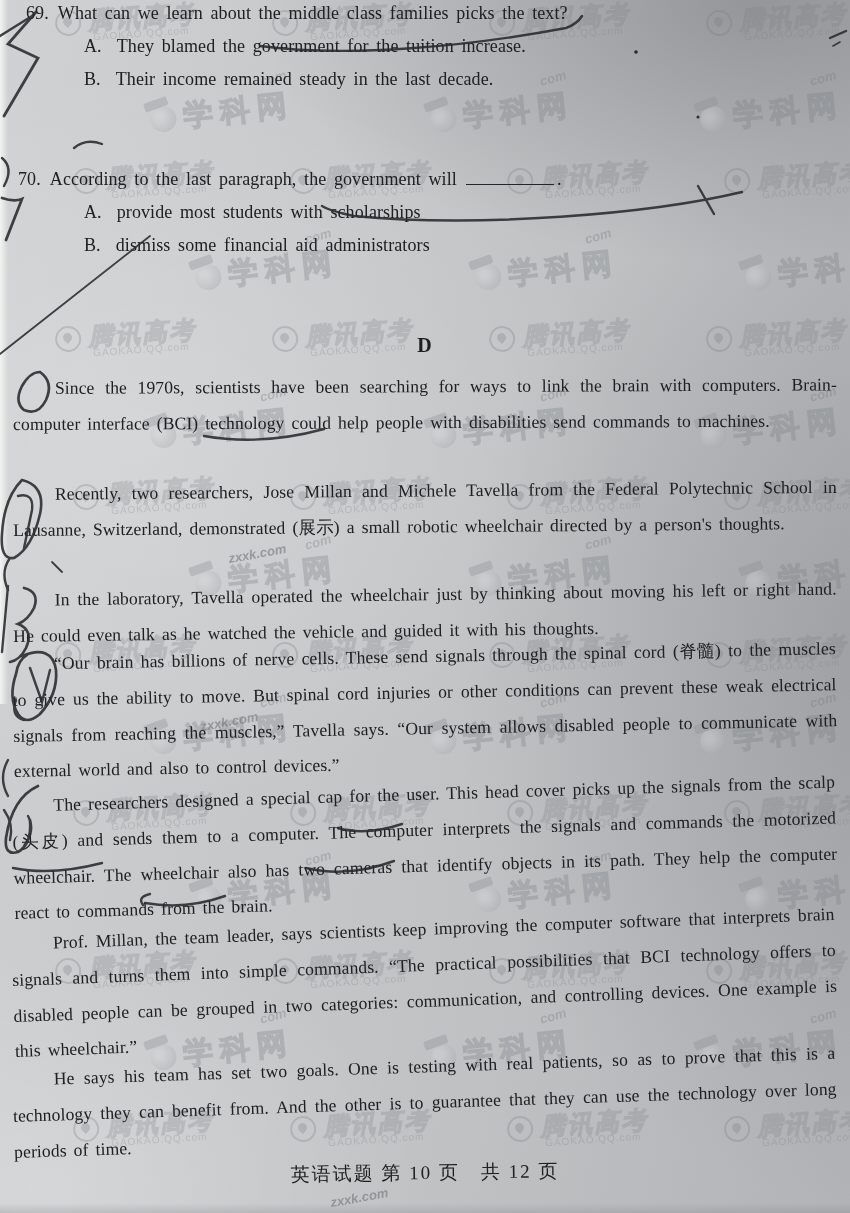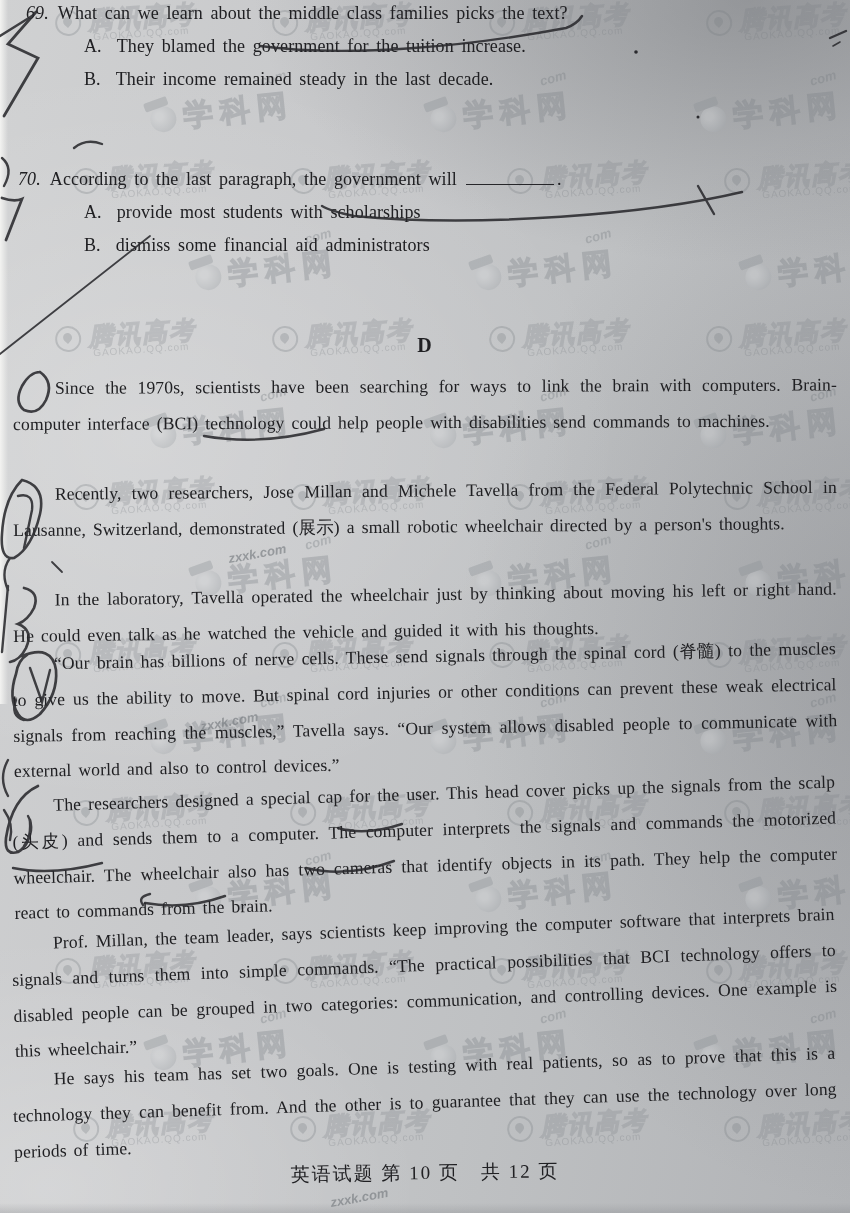--- a/index.html
+++ b/index.html
@@ -37,21 +37,21 @@
   .tt{font-family:"Liberation Sans",sans-serif;font-size:25px;font-weight:bold;font-style:italic;
     letter-spacing:2px;color:rgba(165,170,175,.25);-webkit-text-stroke:1.1px rgba(118,123,128,.7);
     position:relative;white-space:nowrap;}
   .ts{position:absolute;left:4px;top:27px;font-size:10px;font-style:normal;letter-spacing:1px;
     color:rgba(118,123,128,.8);-webkit-text-stroke:0;font-weight:normal;}
   .wm-zx{position:absolute;font-family:"Liberation Sans",sans-serif;font-style:italic;font-weight:bold;
     font-size:13px;color:rgba(118,123,128,.65);transform:rotate(-10deg);}
 
   
   .line{position:absolute;white-space:nowrap;font-size:18px;word-spacing:3px;letter-spacing:.1px;}
-  .qnum{margin-right:9px;font-style:italic;}
+  .qnum{margin-right:9px;}
   .olabel{margin-right:15px;}
   .blank{display:inline-block;width:88px;height:5px;border-bottom:1.8px solid #26262a;margin:0 3px 0 9px;}
   .section-label{position:absolute;left:0;right:0;top:334px;text-align:center;
     font-weight:bold;font-size:20px;letter-spacing:1px;}
   .para{position:absolute;left:13px;width:824px;font-size:17.6px;line-height:35.8px;
     text-align:justify;text-indent:42px;word-spacing:2.5px;letter-spacing:.1px;transform-origin:0 50%;}
   .p1{top:371px;transform:rotate(-.25deg);}
   .p2{top:477px;transform:rotate(-.5deg);}
   .p3{top:583px;transform:rotate(-.8deg);}
   .p4{top:647px;transform:rotate(-1.1deg);}

